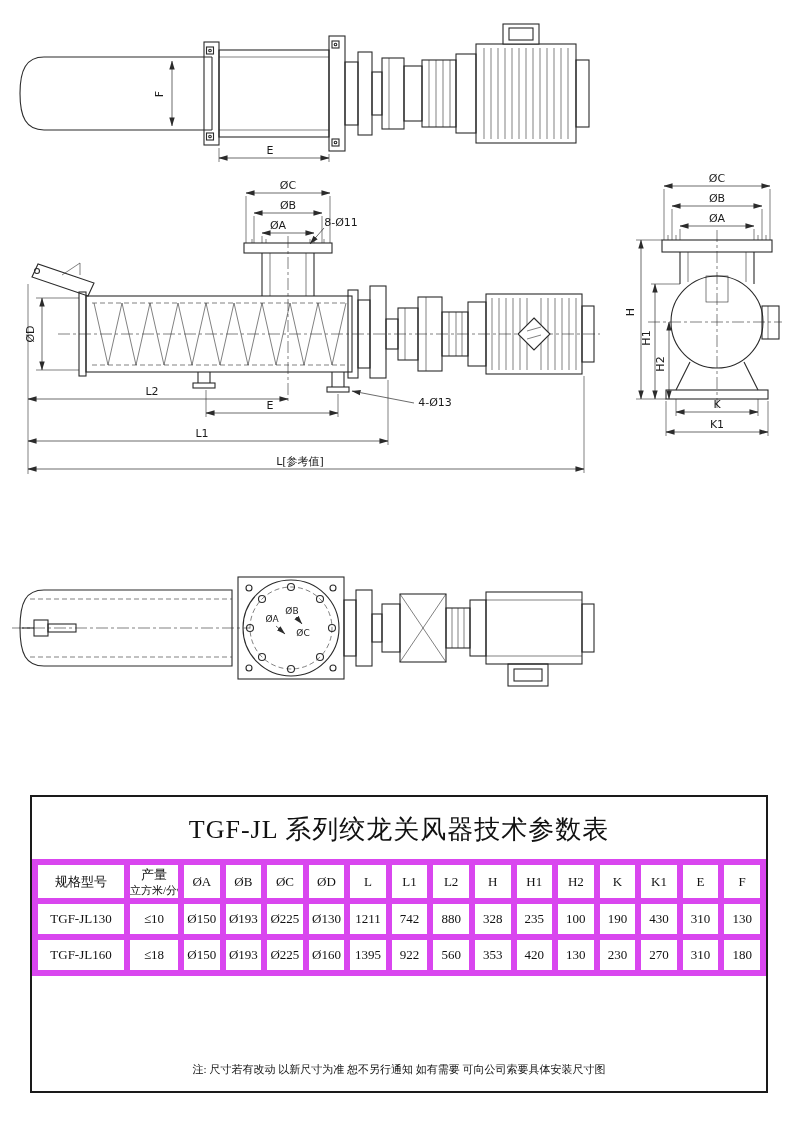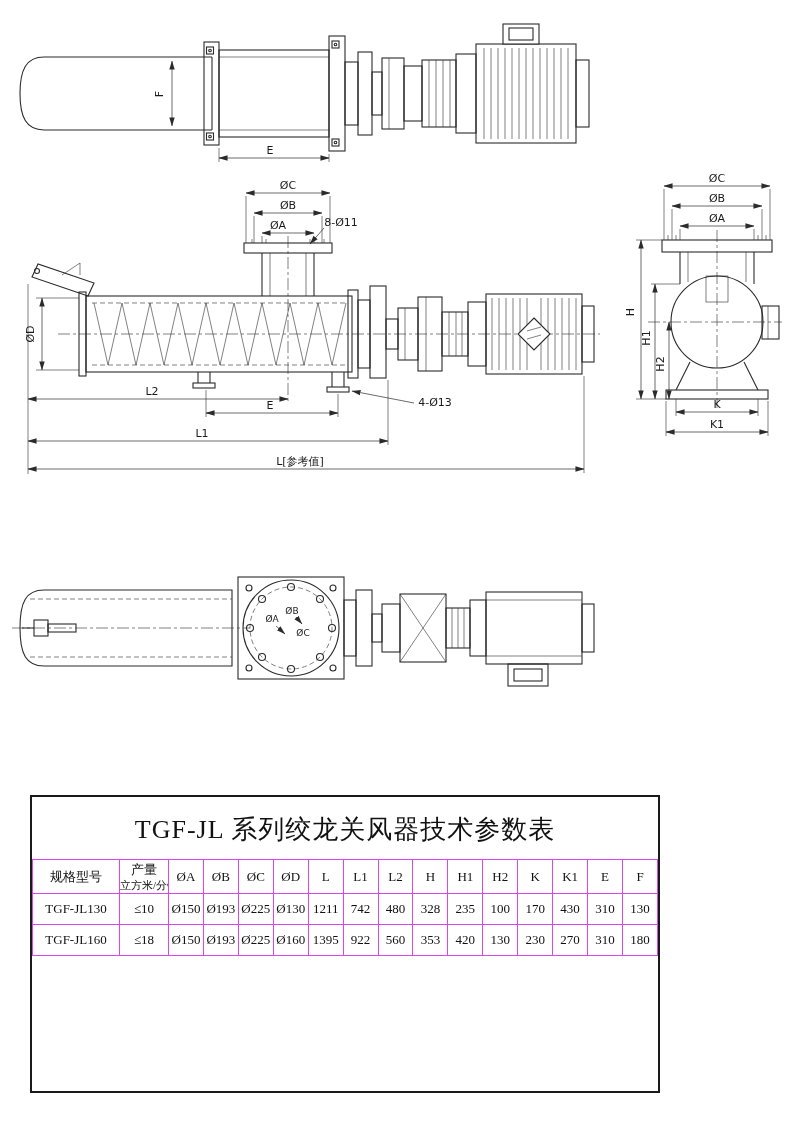--- a/index.html
+++ b/index.html
@@ -8,25 +8,25 @@
   svg{position:absolute;left:0;top:0;}
   svg .ln{fill:none;stroke:#2b2b2b;stroke-width:1.1;}
   svg .thin{stroke-width:0.6;}
   svg .dim{fill:none;stroke:#2b2b2b;stroke-width:0.7;}
   svg .dash{stroke-dasharray:5 3;}
   svg .cl{fill:none;stroke:#2b2b2b;stroke-width:0.6;stroke-dasharray:12 3 3 3;}
   svg .lbl{font-family:"DejaVu Sans","Liberation Sans",sans-serif;font-size:11px;fill:#1b1b1b;
            text-anchor:middle;stroke:none;}
   svg .lbl-s{font-size:9px;}
   svg .wfill{fill:#ffffff;}
-  .frame{position:absolute;left:30px;top:795px;width:630px;height:298px;border:2px solid #1a1a1a;
+  .frame{position:absolute;left:30px;top:795px;width:738px;height:298px;border:2px solid #1a1a1a;
          box-sizing:border-box;display:flex;flex-direction:column;background:#fff;}
   .tbl-title{text-align:center;font-size:26px;padding:15px 0 12px 0;letter-spacing:1px;}
   table.spec{width:100%;border-collapse:collapse;table-layout:fixed;}
-  .spec th,.spec td{border:1px solid #d946ef;text-align:center;padding:0;font-weight:normal;
+  .spec th,.spec td{border:6px solid #d946ef;text-align:center;padding:0;font-weight:normal;
                     font-size:13px;overflow:hidden;white-space:nowrap;}
   .spec th{height:33px;}
   .spec td{height:30px;text-align:center;}
   .spec th:first-child,.spec td:first-child{width:86px;}
   .spec th:nth-child(2),.spec td:nth-child(2){width:48px;}
   .sub{font-size:11px;line-height:1.1;}
   .note{margin-top:auto;text-align:center;font-size:11px;padding-bottom:14px;}
 </style>
 </head>
 <body>
@@ -324,25 +324,25 @@
     <tbody>
       <tr>
         <td>TGF-JL130</td>
         <td>≤10</td>
         <td>Ø150</td>
         <td>Ø193</td>
         <td>Ø225</td>
         <td>Ø130</td>
         <td>1211</td>
         <td>742</td>
-        <td>480</td>
+        <td>880</td>
         <td>328</td>
         <td>235</td>
         <td>100</td>
-        <td>170</td>
+        <td>190</td>
         <td>430</td>
         <td>310</td>
         <td>130</td>
       </tr>
       <tr>
         <td>TGF-JL160</td>
         <td>≤18</td>
         <td>Ø150</td>
         <td>Ø193</td>
         <td>Ø225</td>
@@ -353,15 +353,16 @@
         <td>353</td>
         <td>420</td>
         <td>130</td>
         <td>230</td>
         <td>270</td>
         <td>310</td>
         <td>180</td>
       </tr>
     </tbody>
   </table>
+  <div class="note">注: 尺寸若有改动 以新尺寸为准 恕不另行通知 如有需要 可向公司索要具体安装尺寸图</div>
 </div>
 
 </div>
 
 </body></html>

